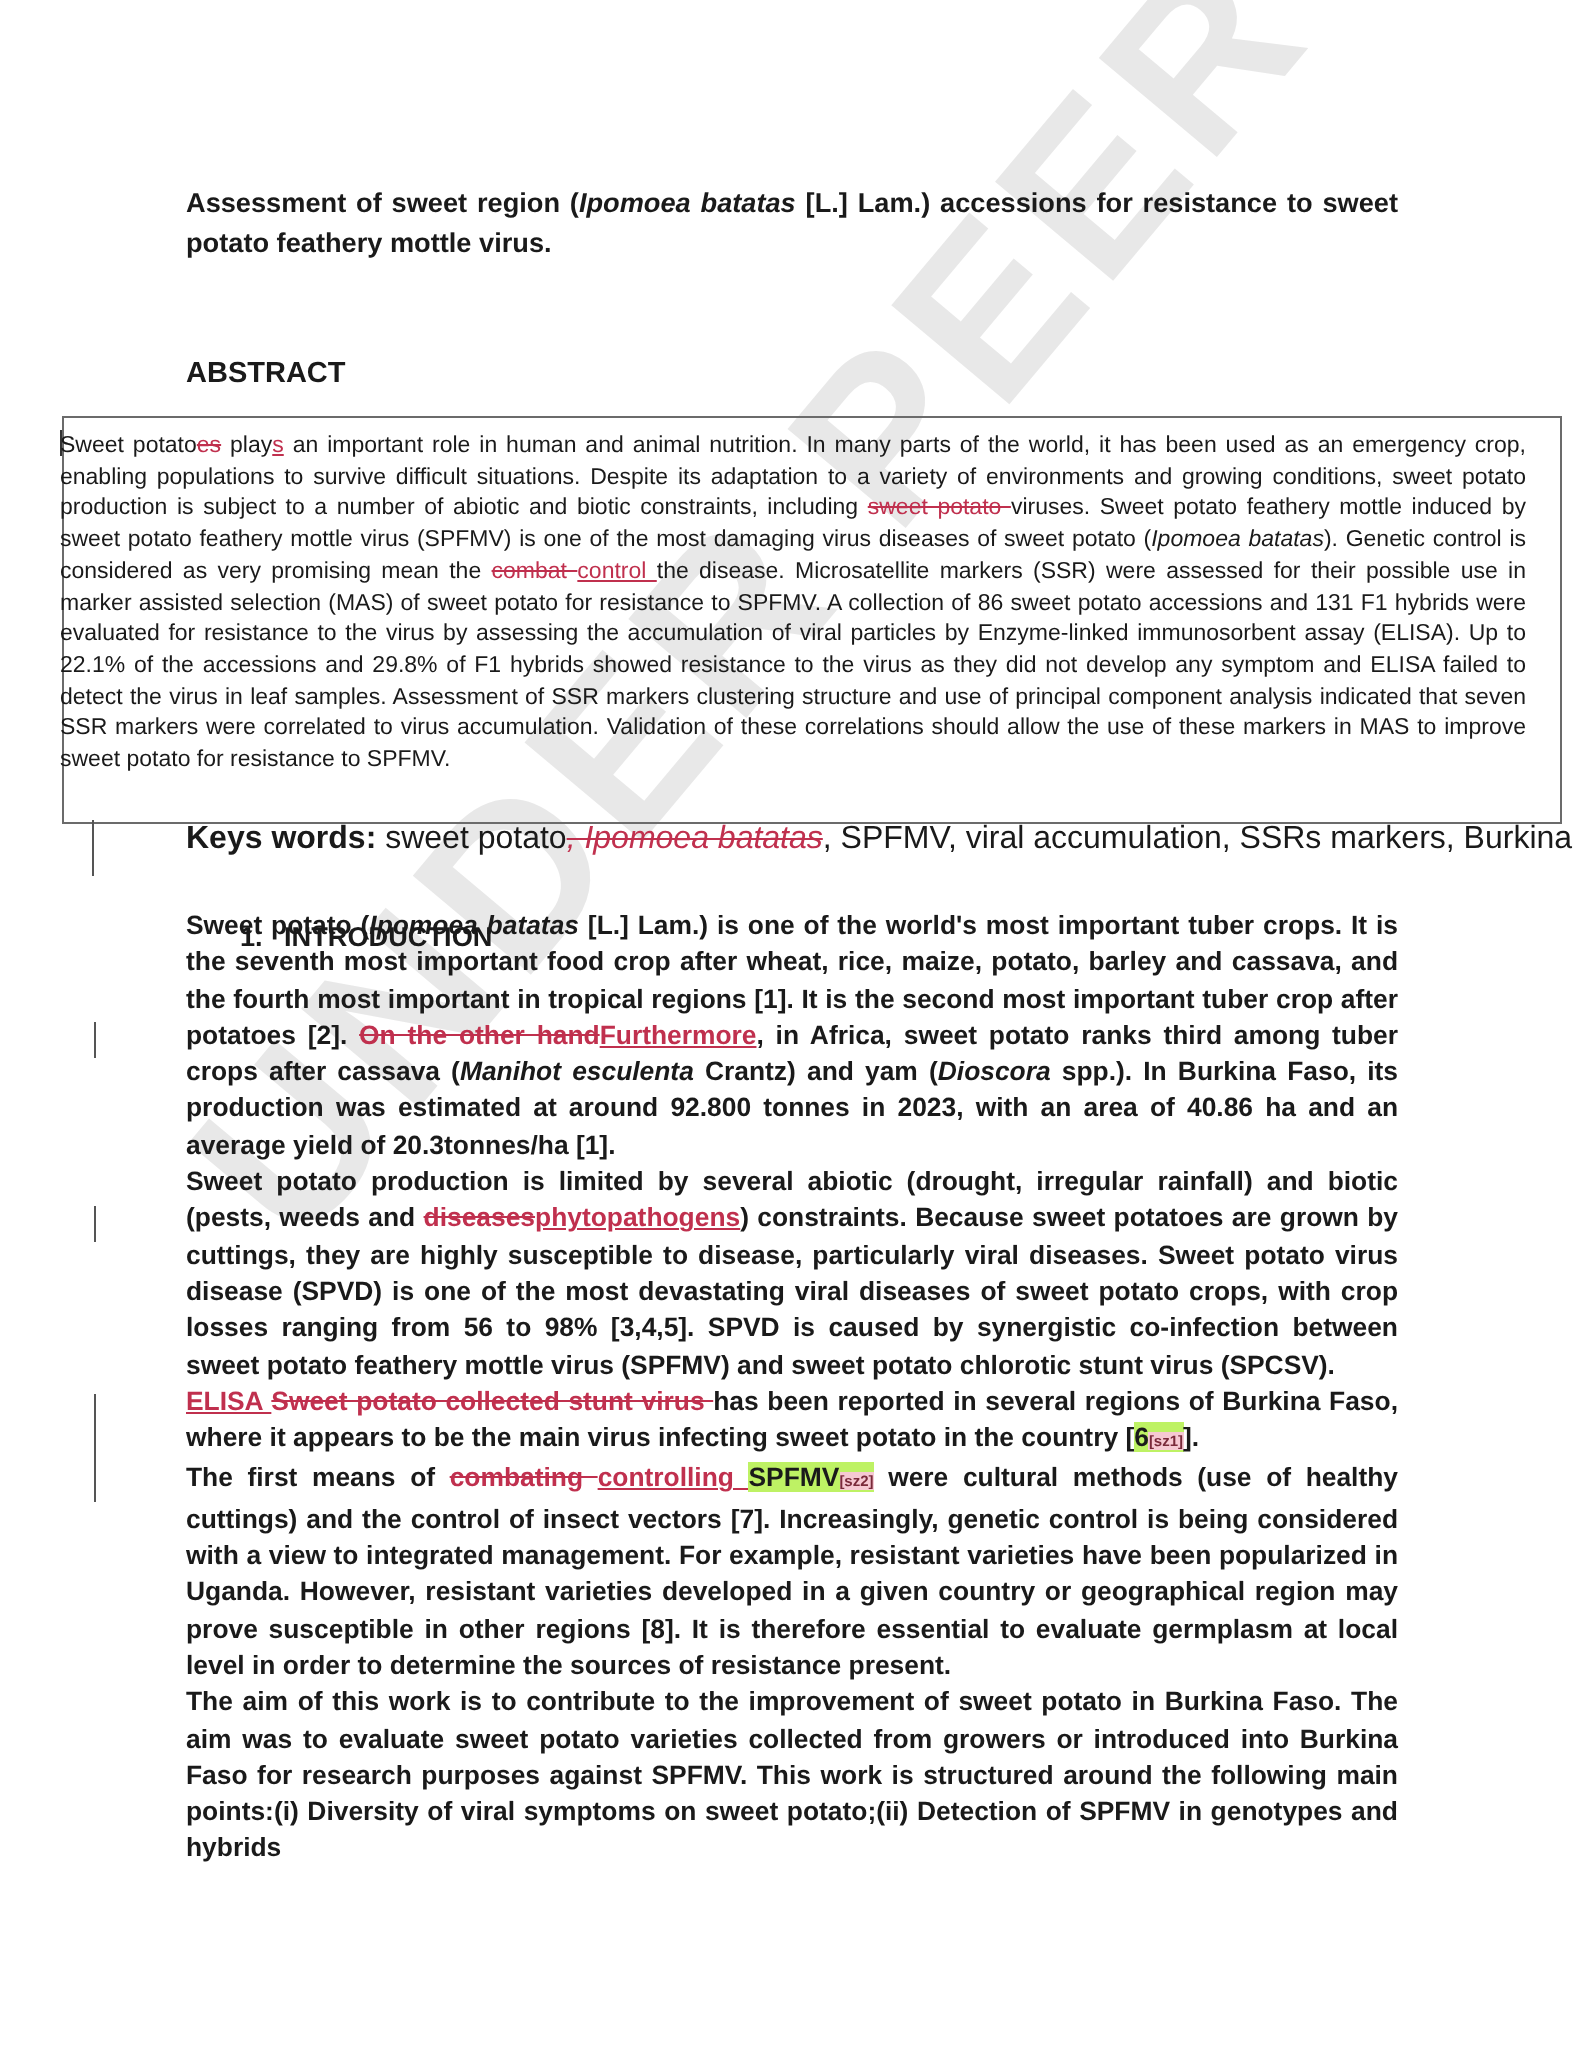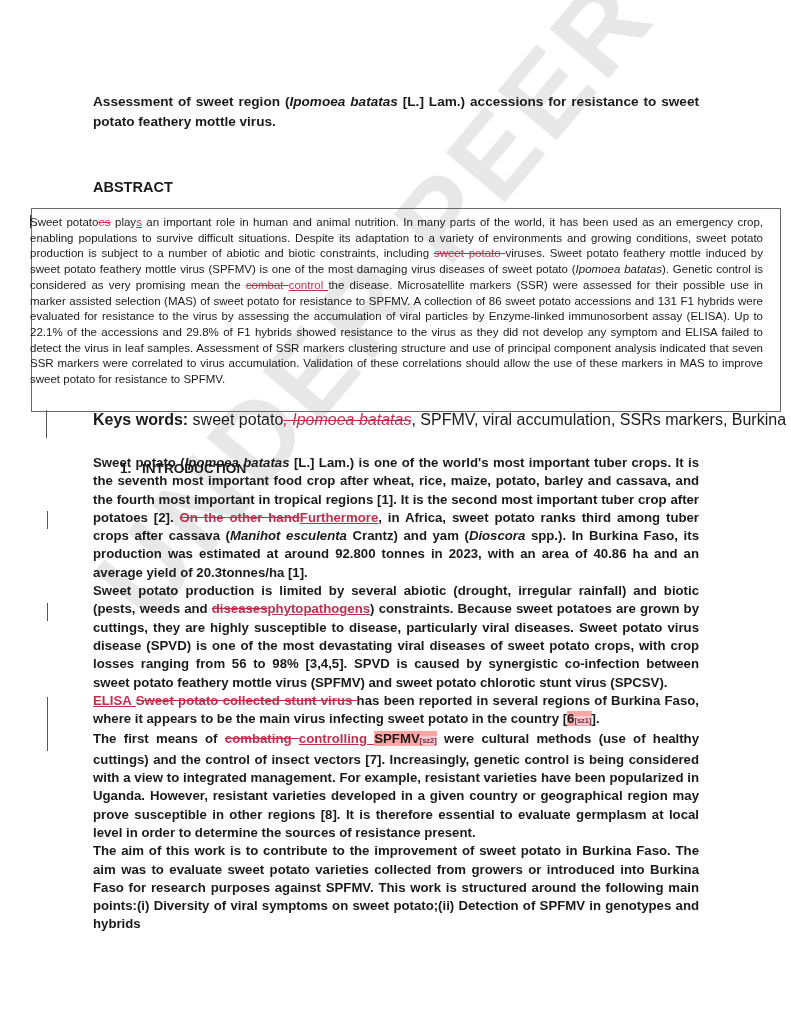--- a/index.html
+++ b/index.html
@@ -11,21 +11,21 @@
   .abstract-text { position: absolute; left: 30px; top: 215px; width: 733px; font-size: 11.5px; line-height: 15.7px; text-align: justify; }
   .abstract-text .cursor { display: inline-block; width: 1px; height: 13px; background: #333; margin-right: -1px; vertical-align: -2px; }
   .keywords { position: absolute; left: 93px; top: 412px; font-size: 16px; line-height: 16px; white-space: nowrap; }
   .keywords b { font-weight: bold; }
   .section-heading { position: absolute; left: 120px; top: 434px; font-weight: bold; font-size: 13.6px; line-height: 18px; margin-top: 26px; }
   .section-heading .num { display: inline-block; width: 22px; }
   .body { position: absolute; left: 93px; top: 454px; width: 606px; font-size: 13.2px; line-height: 18.3px; text-align: justify; }
   .body p { margin: 0; font-weight: bold; }
   .del { color: #c0304e; text-decoration: line-through; }
   .ins { color: #c0304e; text-decoration: underline; }
-  .cmt { background: #fca5a5; margin-top: 20px; }
+  .cmt { background: #bef264; margin-top: 20px; }
   .cmt-ref { font-size: 7.5px; color: #7a2a3a; background: #f6c9d3; }
   i { font-style: italic; }
   .change-bar { position: absolute; width: 1.3px; background: #555; }
   .watermark { position: absolute; left: 70px; top: 560px; font-size: 112px; font-weight: bold; color: rgba(150,150,150,0.22); transform: rotate(-50deg); transform-origin: left top; white-space: nowrap; letter-spacing: 6px; pointer-events: none; }
   .p-last { text-align-last: justify; }
 </style>
 </head>
 <body>
 
 <div class="page">

